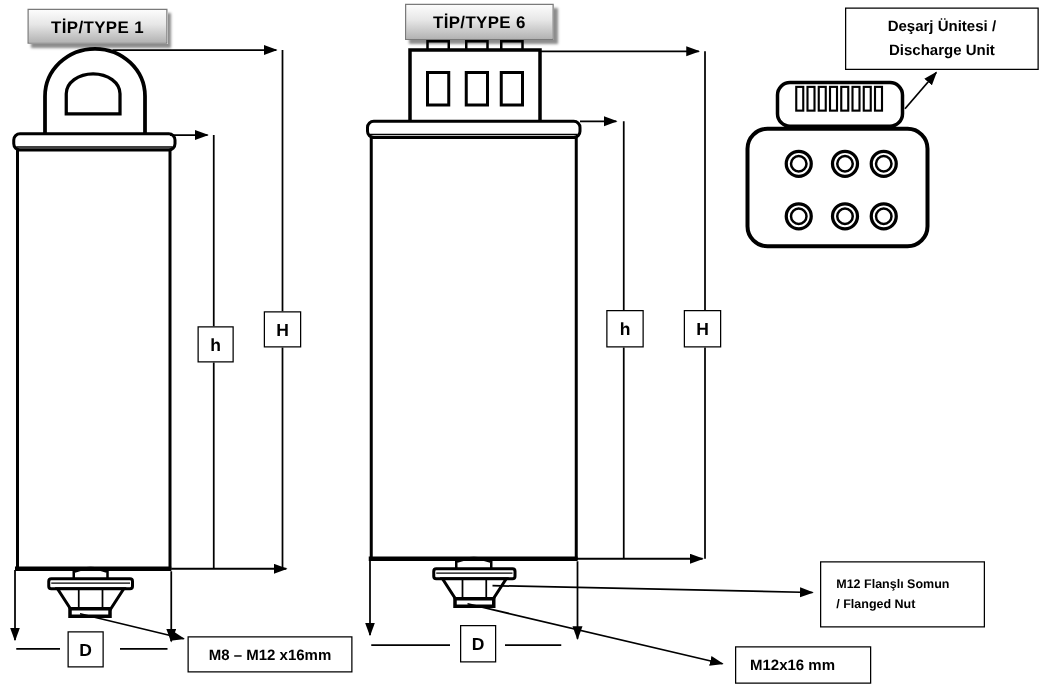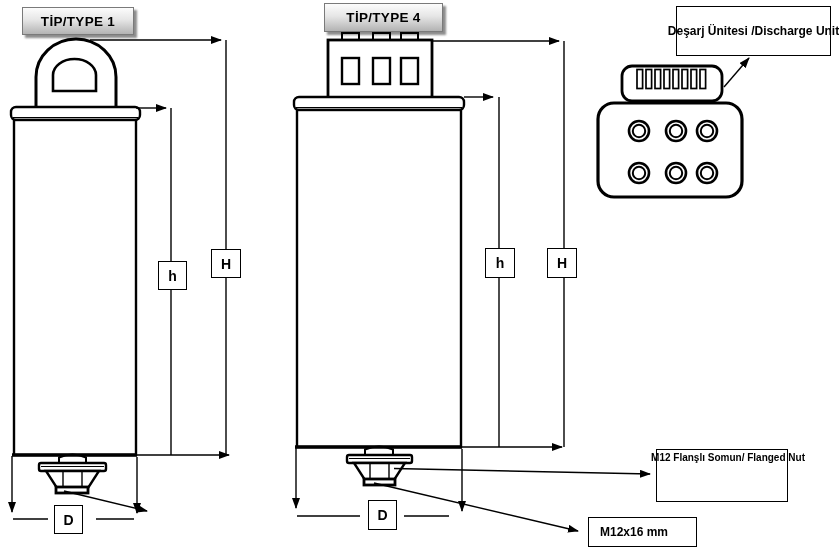--- a/index.html
+++ b/index.html
@@ -35,21 +35,21 @@
   }
   .dim-box{
     border:1.6px solid var(--ink);
     font-size:14px;
   }
   .note-box{
     border:1.7px solid var(--ink);
     font-size:12px;
   }
   .note-box.two-line{
-    flex-direction:row;
+    flex-direction:column;
     align-items:flex-start;
     justify-content:center;
     padding-left:12px;
     line-height:1.55;
   }
   .note-box.two-line.centered{align-items:center;padding-left:0;}
   .note-box.left{justify-content:flex-start;padding-left:11px;}
 </style>
 </head>
 <body>
@@ -174,21 +174,21 @@
       </g>
       <line x1="724" y1="87" x2="749" y2="58" stroke-width="1.4" marker-end="url(#arr)"></line>
     </g>
   </svg>
 
   <div class="lbl title-box" style="left:22px;top:7px;width:112px;height:28px;">
     <span>TİP/TYPE 1</span>
   </div>
 
   <div class="lbl title-box" style="left:324px;top:3px;width:119px;height:29px;">
-    <span>TİP/TYPE 4</span>
+    <span>TİP/TYPE 6</span>
   </div>
 
   <div class="lbl note-box two-line centered" style="left:676px;top:6px;width:155px;height:50px;">
     <span>Deşarj Ünitesi /</span>
     <span>Discharge Unit</span>
   </div>
 
   <div class="lbl dim-box" style="left:158px;top:261px;width:29px;height:29px;">
     <span>h</span>
   </div>
@@ -206,20 +206,23 @@
   </div>
 
   <div class="lbl dim-box" style="left:54px;top:505px;width:29px;height:29px;">
     <span>D</span>
   </div>
 
   <div class="lbl dim-box" style="left:368px;top:500px;width:29px;height:30px;">
     <span>D</span>
   </div>
 
+  <div class="lbl note-box" style="left:150px;top:509px;width:132px;height:29px;">
+    <span>M8 – M12 x16mm</span>
+  </div>
 
   <div class="lbl note-box two-line" style="left:656px;top:449px;width:132px;height:53px;font-size:10px;">
     <span>M12 Flanşlı Somun</span>
     <span>/ Flanged Nut</span>
   </div>
 
   <div class="lbl note-box left" style="left:588px;top:517px;width:109px;height:30px;">
     <span>M12x16 mm</span>
   </div>
 

